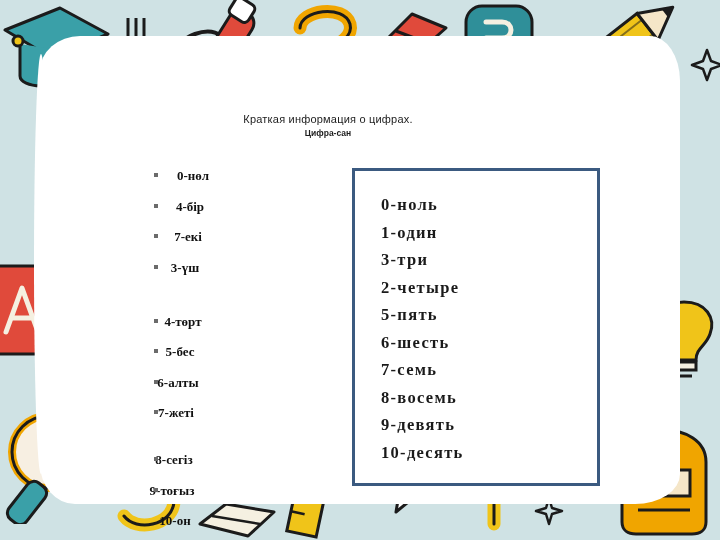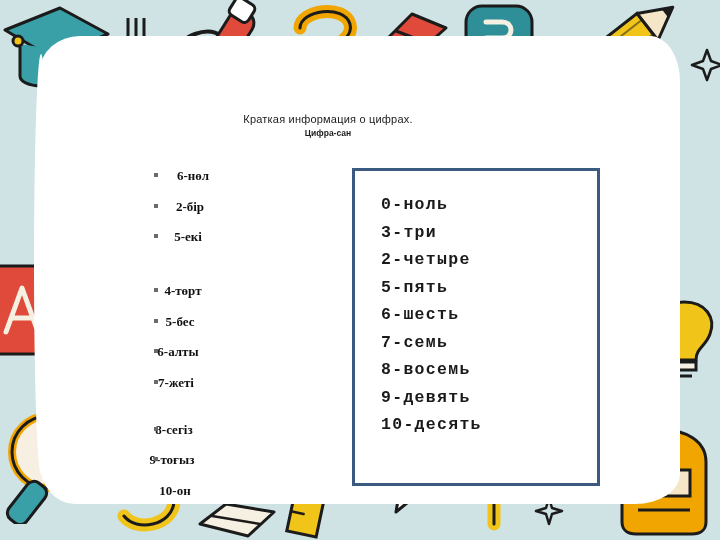--- a/index.html
+++ b/index.html
@@ -74,21 +74,21 @@
 
   .card{
     position:absolute;left:352px;top:168px;width:248px;height:318px;
     background:#ffffff;border:3px solid #3b5a80;
     box-sizing:border-box;
   }
   .card ol{
     margin:0;padding:20px 0 0 26px;list-style:none;
   }
   .card li{
-    font-family:Liberation Mono, monospace;
+    font-family:Liberation Serif, serif;
     font-weight:700;
     font-size:16.5px;
     color:#1a1a1a;
     letter-spacing:1.3px;
     line-height:27.5px;
     white-space:nowrap;
   }
 </style>
 </head>
 <body>
@@ -235,35 +235,37 @@
   </div>
 
   <div class="paper"></div>
 
   <div class="title-wrap">
     <div class="title-ru">Краткая информация о цифрах.</div>
     <div class="title-kk">Цифра-сан</div>
   </div>
 
   <ul class="list">
-    <li class="i0"><span class="bullet"></span><span>6-нөл</span></li>
-    <li class="i1"><span class="bullet"></span><span>2-бір</span></li>
-    <li class="i2"><span class="bullet"></span><span>5-екі</span></li>
+    <li class="i0"><span class="bullet"></span><span>0-нөл</span></li>
+    <li class="i1"><span class="bullet"></span><span>4-бір</span></li>
+    <li class="i2"><span class="bullet"></span><span>7-екі</span></li>
+    <li class="i3"><span class="bullet"></span><span>3-үш</span></li>
     <li class="i4"><span class="bullet"></span><span>4-төрт</span></li>
     <li class="i5"><span class="bullet"></span><span>5-бес</span></li>
     <li class="i6"><span class="bullet"></span><span>6-алты</span></li>
     <li class="i7"><span class="bullet"></span><span>7-жеті</span></li>
     <li class="i8"><span class="bullet"></span><span>8-сегіз</span></li>
     <li class="i9"><span class="bullet"></span><span>9-тоғыз</span></li>
     <li class="i10 nobullet"><span>10-он</span></li>
   </ul>
 
   <div class="card">
     <ol>
       <li>0-ноль</li>
+      <li>1-один</li>
       <li>3-три</li>
       <li>2-четыре</li>
       <li>5-пять</li>
       <li>6-шесть</li>
       <li>7-семь</li>
       <li>8-восемь</li>
       <li>9-девять</li>
       <li>10-десять</li>
     </ol>
   </div>

